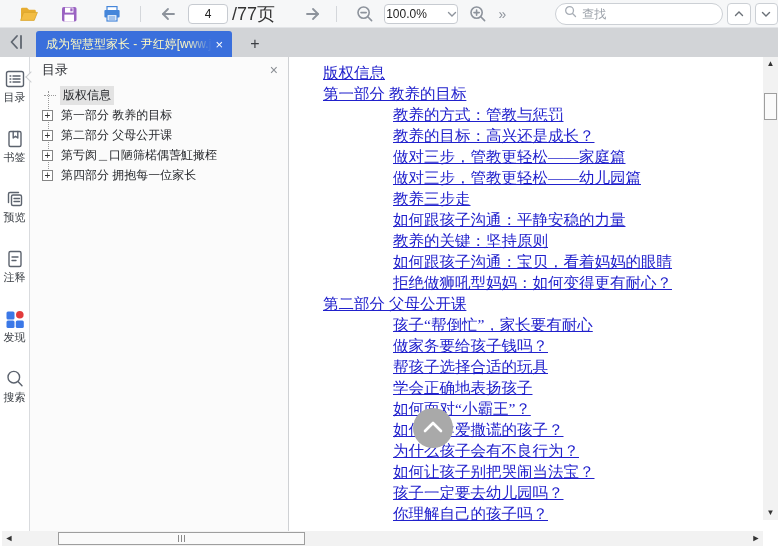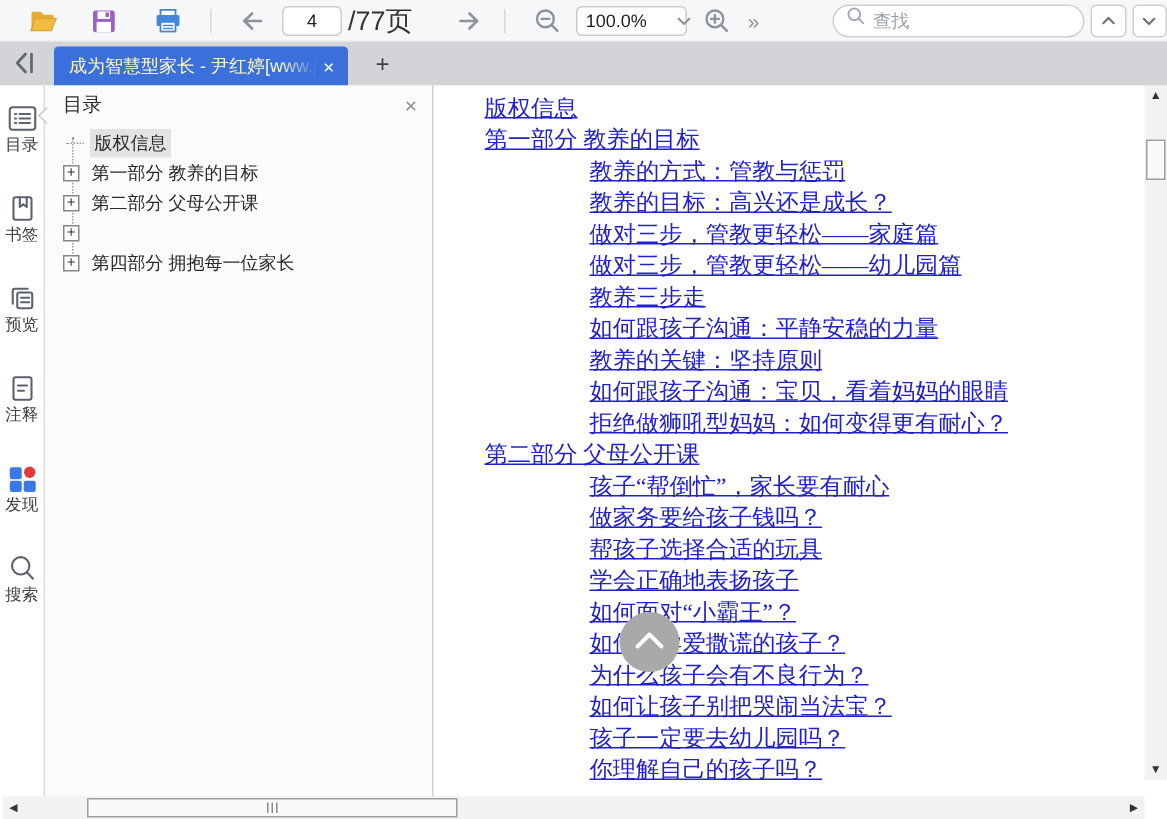--- a/index.html
+++ b/index.html
@@ -10,21 +10,21 @@
   
   .toolbar { position:absolute; left:0; top:0; width:778px; height:28px; background:#f6f7f8;
              border-bottom:1px solid #e3e5e8; display:flex; align-items:center; }
   .tbtn { background:none; border:none; cursor:pointer; display:flex; align-items:center; justify-content:center;
           width:28px; height:24px; padding:0; }
   .tbtn svg { display:block; }
   .tb-sep { width:1px; height:16px; background:#d4d7db; margin:0 6px; }
   .page-input { width:40px; height:20px; border:1px solid #c7cbd1; border-radius:4px; background:#fff;
                 text-align:center; font-size:12px; color:#222; outline:none; margin:0 4px 0 6px; }
   .page-total { font-size:18px; color:#333; margin-right:6px; white-space:nowrap; }
-  .zoom-box { display:flex; align-items:center; justify-content:flex-start; width:74px; height:20px;
+  .zoom-box { display:flex; align-items:center; justify-content:center; width:74px; height:20px;
               border:1px solid #c7cbd1; border-radius:4px; background:#fff; padding:0 5px; margin:0 6px; cursor:pointer;gap:20px; }
   .zoom-box span { font-size:12px; color:#222; }
   .more-btn { font-size:14px; color:#8d939c; width:22px; }
   .search-box { display:flex; width:168px; height:22px; border:1px solid #ccd0d5;
                 border-radius:12px; background:#fff; padding:0 8px; margin-left:42px; }
   .search-box input { border:none; outline:none; flex:1; font-size:12px; color:#333; background:transparent; min-width:0; }
   .search-box input::placeholder { color:#9aa0a8; }
   .find-btn { width:24px; height:22px; border:1px solid #ccd0d5; background:#fff; border-radius:4px;
               margin-left:4px; cursor:pointer; display:flex; align-items:center; justify-content:center; }
 
@@ -282,20 +282,21 @@
           <div class="toc-row">
             <span class="exp-box">+</span>
             <span class="toc-label">第一部分 教养的目标</span>
           </div>
           <div class="toc-row">
             <span class="exp-box">+</span>
             <span class="toc-label">第二部分 父母公开课</span>
           </div>
           <div class="toc-row">
             <span class="exp-box">+</span>
+            <span class="toc-label">第亐阂＿口陋筛楉偶萅魟撖桎</span>
           </div>
           <div class="toc-row">
             <span class="exp-box">+</span>
             <span class="toc-label">第四部分 拥抱每一位家长</span>
           </div>
         </div>
     </div>
 
     <div class="content" id="doc-links" style="padding-top: 5px;">
         <div class="doc-row lv0"><span class="doc-link">版权信息</span></div>

